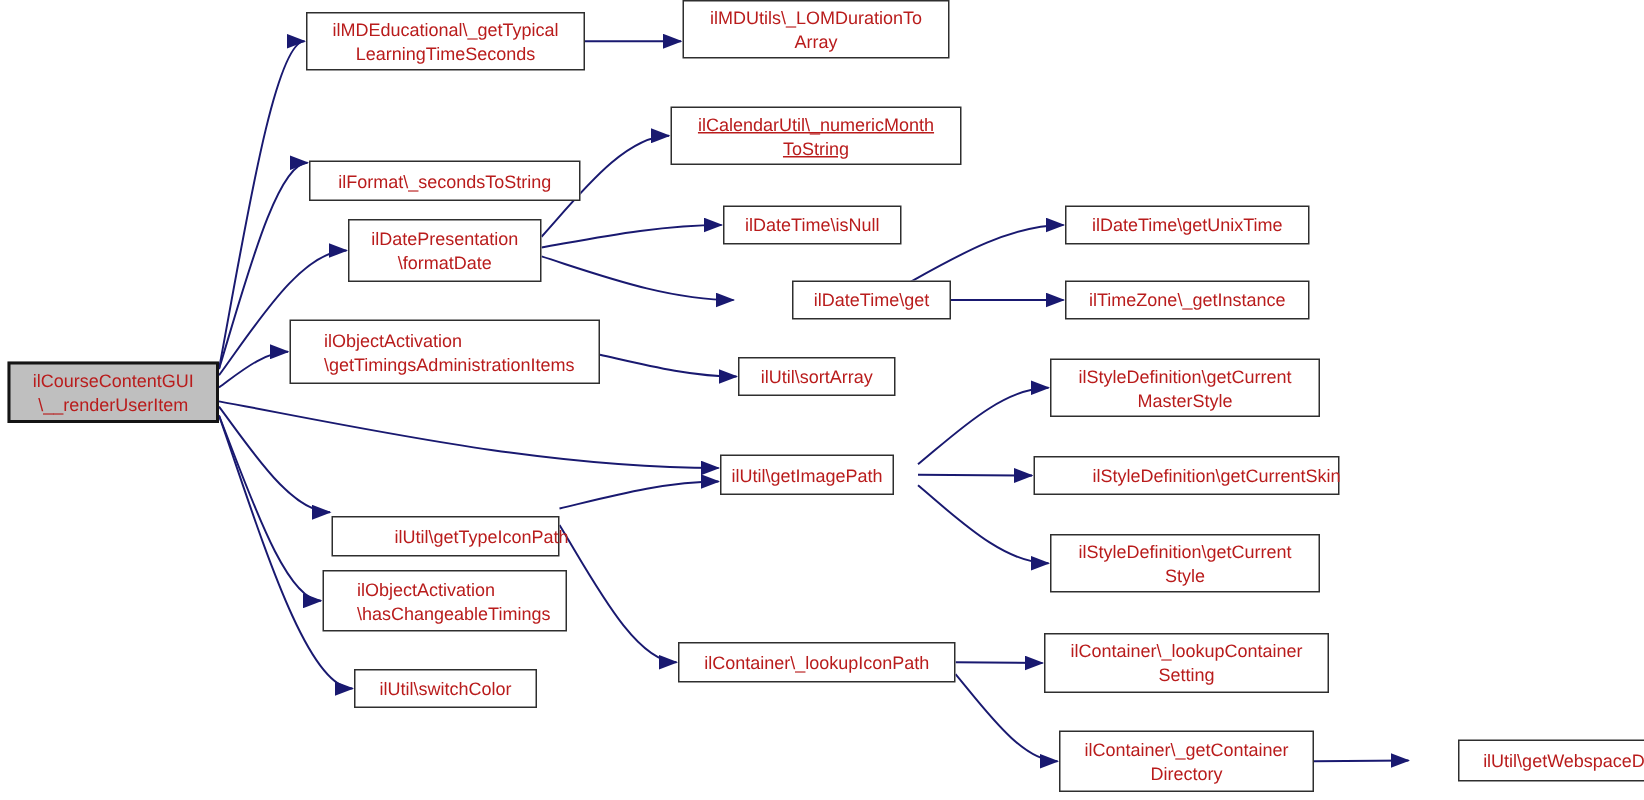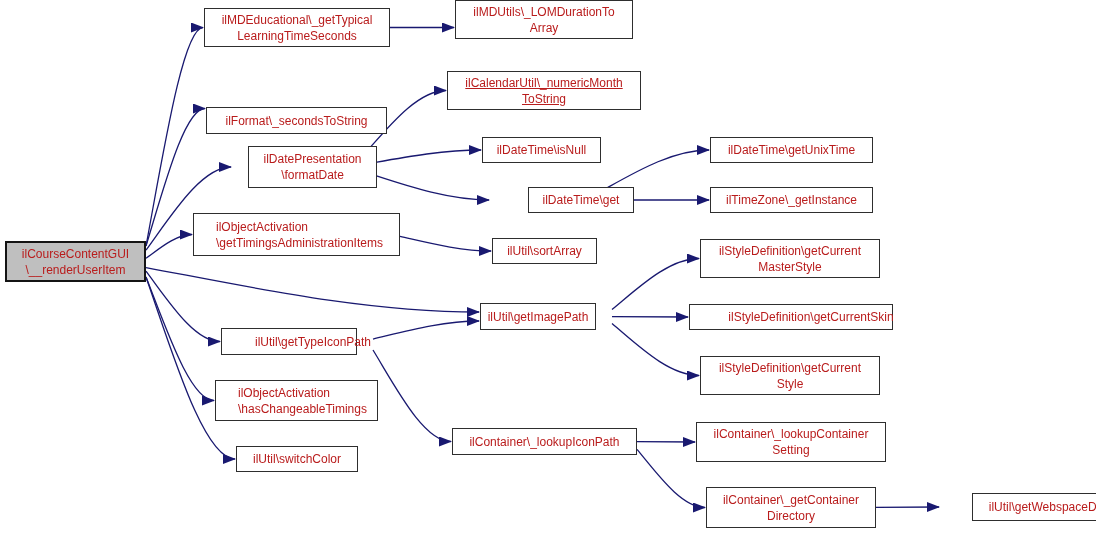--- a/index.html
+++ b/index.html
@@ -96,21 +96,21 @@
       <div class="line">ilMDUtils\_LOMDurationTo</div>
       <div class="line">Array</div>
     </div>
     <div class="node" style="left: 206px; top: 95px; width: 181px; height: 27px; margin-top: 12px;">
       <div class="line">ilFormat\_secondsToString</div>
     </div>
     <div class="node" style="left: 447px; top: 71px; width: 194px; height: 39px; text-decoration: underline;">
       <div class="line">ilCalendarUtil\_numericMonth</div>
       <div class="line">ToString</div>
     </div>
-    <div class="node" style="left: 248px; top: 146px; width: 129px; height: 42px; align-items: center;">
+    <div class="node" style="left: 232px; top: 146px; width: 129px; height: 42px; align-items: center;">
       <div class="line">ilDatePresentation</div>
       <div class="line">\formatDate</div>
     </div>
     <div class="node" style="left: 482px; top: 137px; width: 119px; height: 26px;">
       <div class="line">ilDateTime\isNull</div>
     </div>
     <div class="node" style="left: 490px; top: 187px; width: 106px; height: 26px; margin-left: 38px;">
       <div class="line">ilDateTime\get</div>
     </div>
     <div class="node" style="left: 710px; top: 137px; width: 163px; height: 26px;">
@@ -133,21 +133,21 @@
       <div class="line">ilStyleDefinition\getCurrent</div>
       <div class="line">MasterStyle</div>
     </div>
     <div class="node" style="left: 689px; top: 304px; width: 204px; height: 26px; padding-left: 40px;">
       <div class="line">ilStyleDefinition\getCurrentSkin</div>
     </div>
     <div class="node" style="left: 700px; top: 356px; width: 180px; height: 39px;">
       <div class="line">ilStyleDefinition\getCurrent</div>
       <div class="line">Style</div>
     </div>
-    <div class="node" style="left: 221px; top: 328px; width: 136px; height: 27px; padding-left: 48px;">
+    <div class="node" style="left: 221px; top: 344px; width: 152px; height: 27px; padding-left: 48px;">
       <div class="line">ilUtil\getTypeIconPath</div>
     </div>
     <div class="node left" style="left: 215px; top: 380px; width: 163px; height: 41px;">
       <div class="line">ilObjectActivation</div>
       <div class="line">\hasChangeableTimings</div>
     </div>
     <div class="node" style="left: 236px; top: 446px; width: 122px; height: 26px;">
       <div class="line">ilUtil\switchColor</div>
     </div>
     <div class="node" style="left: 452px; top: 428px; width: 185px; height: 27px;">

